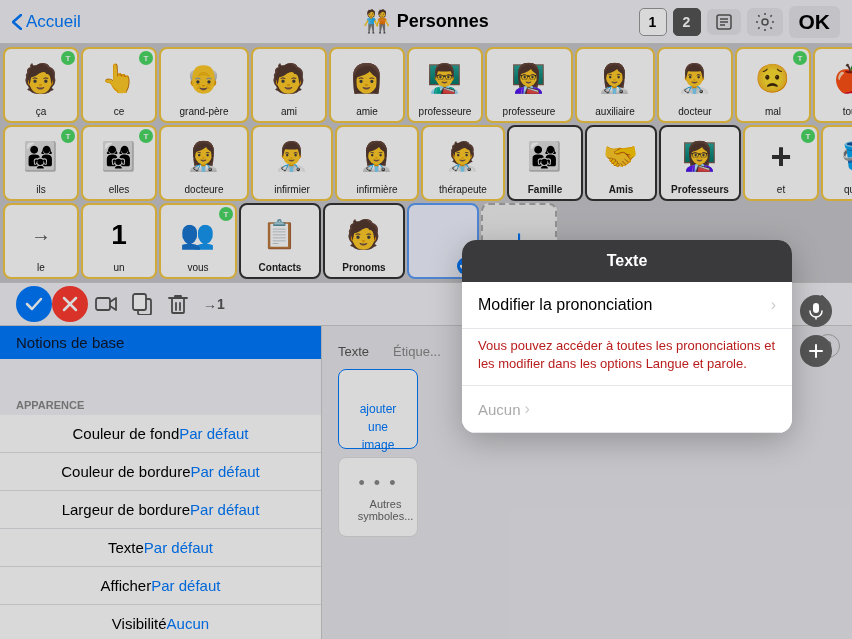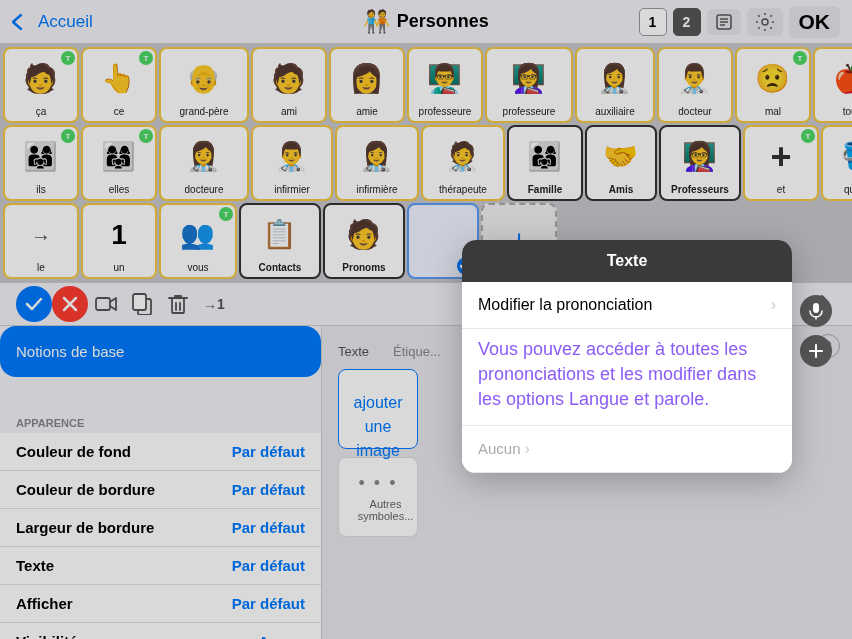--- a/index.html
+++ b/index.html
@@ -4,21 +4,21 @@
   <style>
     * { box-sizing: border-box; margin: 0; padding: 0; }
     body { font-family: -apple-system, BlinkMacSystemFont, 'Helvetica Neue', sans-serif; background: #d1d1d6; width: 852px; height: 639px; overflow: hidden; position: relative; }
 
     
     .top-nav {
       display: flex; align-items: center; justify-content: space-between;
       background: #f2f2f7; height: 44px; padding: 0 12px;
       border-bottom: 1px solid #ccc; position: relative; z-index: 10;
     }
-    .nav-back { display: flex; align-items: center; color: #007aff; font-size: 17px; gap: 16px; cursor: pointer; }
+    .nav-back { display: flex; align-items: center; color: #007aff; font-size: 17px; gap: 4px; cursor: pointer; }
     .nav-back svg { width: 10px; height: 16px; }
     .nav-title { display: flex; align-items: center; gap: 6px; font-size: 18px; font-weight: 600; position: absolute; left: 50%; transform: translateX(-50%); }
     .nav-right { display: flex; align-items: center; gap: 6px; }
     .nav-btn { background: #e5e5ea; border-radius: 6px; padding: 4px 8px; font-size: 13px; border: none; cursor: pointer; display: flex; align-items: center; justify-content: center; }
     .nav-num { width: 28px; height: 28px; border-radius: 5px; display: flex; align-items: center; justify-content: center; font-size: 14px; font-weight: 600; border: 1.5px solid #999; background: white; }
     .nav-num.active { background: #555; color: white; border-color: #555; }
     .nav-ok { background: #e5e5ea; border-radius: 6px; padding: 4px 10px; font-size: 21px; font-weight: 600; border: none; cursor: pointer; }
     .symbol-row { display: flex; gap: 2px; }
     .symbol-cell {
       width: 76px; height: 76px; border-radius: 8px; border: 2px solid #f5c842;
@@ -49,26 +49,26 @@
     
     .sidebar {
       width: 322px; background: #f2f2f7; border-right: 1px solid #ccc; overflow-y: auto; flex-shrink: 0;
     }
     .sidebar-tabs { display: flex; gap: 4px; padding: 8px 12px; }
     .sidebar-tab {
       padding: 4px 14px; border-radius: 14px; font-size: 13px; border: 1px solid #ccc; background: white; cursor: pointer;
     }
     .sidebar-tab.active { background: #555; color: white; border-color: #555; }
     .sidebar-item-blue {
-      background: #007aff; color: #ffffff; padding: 17px 16px; font-size: 15px; font-weight: 500; border-radius: 16px;
+      background: #007aff; color: #0f172a; padding: 8px 16px; font-size: 15px; font-weight: 500;
     }
     .sidebar-label { font-size: 11px; color: #888; text-transform: uppercase; font-weight: 600; padding: 8px 16px 4px; margin-top: 32px; }
     .sidebar-row {
-      display: flex; align-items: center; justify-content: space-between;
-      padding: 10px 16px; border-bottom: 1px solid #e0e0e5; background: white; font-size: 15px; font-weight: bold;
+      display: flex; align-items: center; justify-content: center;
+      padding: 10px 16px; border-bottom: 1px solid #e0e0e5; background: white; font-size: 15px;
     }
     .sidebar-row-value { color: #007aff; font-size: 15px; }
 
     
     .right-panel { flex: 1; background: #e8e8ed; padding: 16px; overflow-y: auto; }
     .add-image-btn {
       width: 80px; height: 80px; border: 1.5px solid #007aff; border-radius: 8px;
       background: white; display: flex; flex-direction: column; align-items: center; justify-content: center;
       font-size: 11px; color: #007aff; text-align: center; line-height: 1.3; cursor: pointer;
     }
@@ -84,21 +84,21 @@
       position: absolute; left: 462px; top: 240px; width: 330px;
       background: white; border-radius: 14px; box-shadow: 0 8px 32px rgba(0,0,0,0.25); overflow: hidden; z-index: 100;
     }
     .popup-header {
       background: #3a3a3c; color: white; text-align: center; padding: 12px; font-size: 16px; font-weight: 600;
     }
     .popup-item {
       display: flex; align-items: center; justify-content: space-between;
       padding: 14px 16px; border-bottom: 1px solid #e5e5ea; cursor: pointer; background: white;
     }
-    .popup-description { padding: 8px 16px 12px; font-size: 18px; color: #8b5cf6; line-height: 1.4; }
+    .popup-description { padding: 8px 16px 12px; font-size: 13px; color: #b91c1c; line-height: 1.4; }
     .popup-chevron { color: #ccc; font-size: 16px; }
 
     .right-q { position: absolute; right: 12px; top: 8px; width: 24px; height: 24px; border-radius: 50%; border: 1.5px solid #aaa; display: flex; align-items: center; justify-content: center; color: #888; font-size: 14px; cursor: pointer; }
 
     
     .grid-wrapper { background: #c8c8cd; padding: 3px; }
   </style>
 </head>
 <body>
 
@@ -350,21 +350,21 @@
   </div>
 
   <div class="right-panel" style="position:relative;">
     <div class="right-q">?</div>
     <div style="display:flex;gap:24px;font-size:13px;color:#888;margin-bottom:10px;margin-top:2px;">
       <span style="color:#555;cursor:pointer;">Texte</span>
       <span style="cursor:pointer;">Étique...</span>
       <span style="cursor:pointer;">Action</span>
     </div>
     <div class="add-image-btn">
-      <span style="text-align:center;line-height:1.5;color:#007aff;font-size:16px;margin-top:35px;">ajouter<br>une<br>image</span>
+      <span style="text-align:center;line-height:1.5;color:#007aff;font-size:12px;margin-top:35px;">ajouter<br>une<br>image</span>
     </div>
     <div class="other-symbols">
       <span style="font-size:18px;color:#888;letter-spacing:2px;">• • •</span>
       <span style="font-size:11px;color:#666;margin-top:4px;margin-left:15px;">Autres symboles...</span>
     </div>
   </div>
 </div>
 
 <div class="overlay" style="background:rgba(0,0,0,0.15);">
   <div class="popup">

